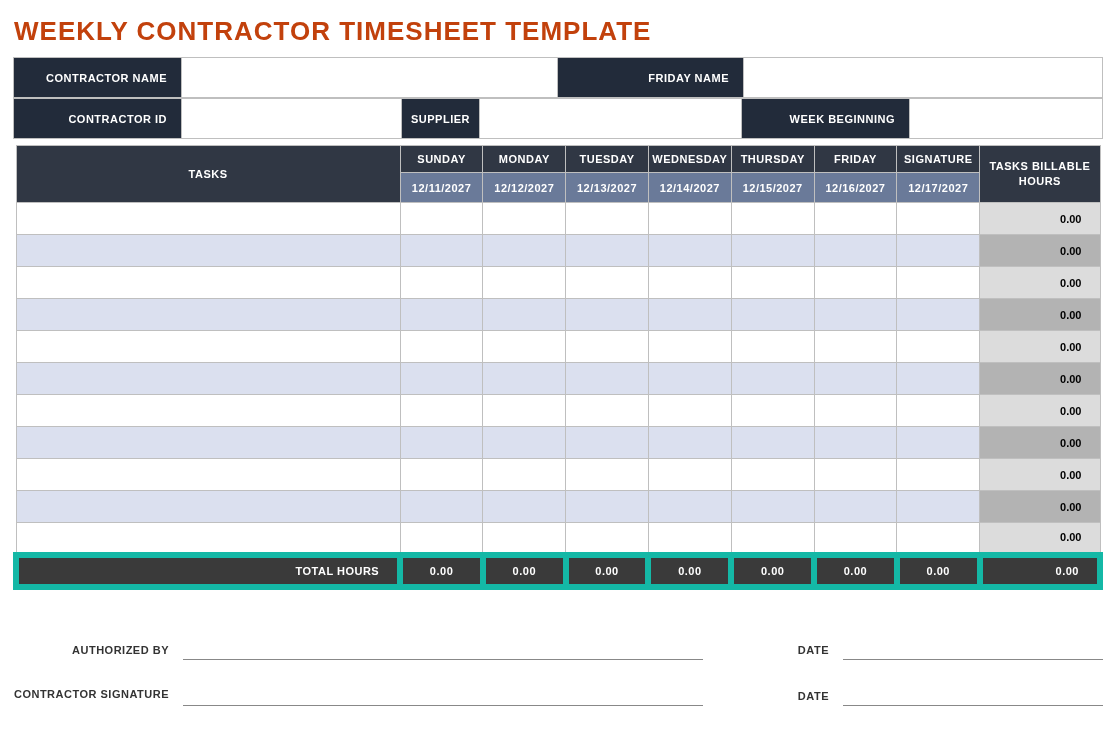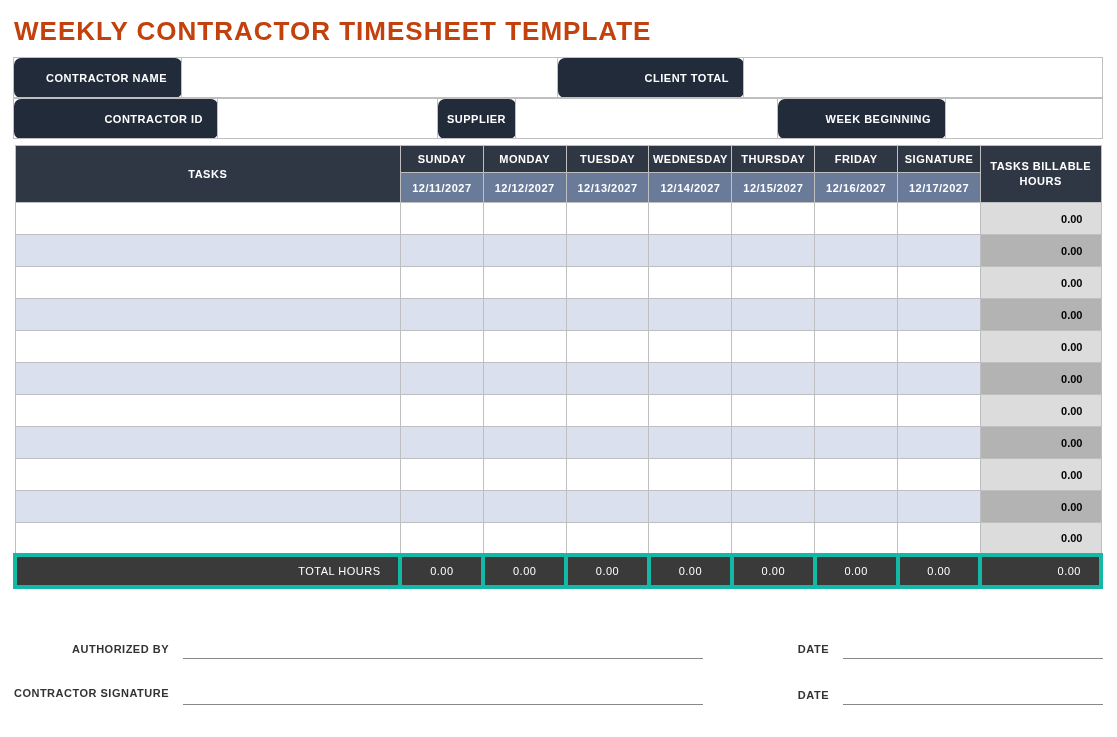--- a/index.html
+++ b/index.html
@@ -15,21 +15,21 @@
     font-weight: 700;
     letter-spacing: 1px;
     color: #c2410c;
     margin: 6px 0 10px 4px;
   }
   table { border-collapse: collapse; }
   td, th { padding: 0; }
 
   
   .info { width: 1090px; margin-left: 3px; }
-  .info td { height: 40px; font-size: 11px; font-weight: 700; letter-spacing: 0.5px; border-radius: 7px; }
+  .info td { height: 40px; font-size: 11px; font-weight: 700; letter-spacing: 0.5px; }
   .label-dark {
     background: #222b3a;
     color: #fff;
     text-align: right;
     padding-right: 14px;
     border: 1px solid #bfbfbf;
   }
   .field {
     background: #fff;
     border: 1px solid #bfbfbf;
@@ -57,23 +57,23 @@
   .row-white td { background: #fff; height: 32px; }
   .row-tint  td { background: #dbe0ef; height: 32px; }
   .grid tbody tr td:last-child { font-weight: 700; padding-right: 18px; text-align: right; }
   .row-white td:last-child { background: #dcdcdc; }
   .row-tint  td:last-child { background: #b3b3b3; }
 
   .footer-row td {
     background: #3a3a3a;
     color: #fff;
     height: 32px;
-    font-weight: 400;
+    font-weight: 700;
     letter-spacing: 0.5px;
-    border: 4px solid #14b8a6;
+    border: 6px solid #14b8a6;
   }
   .footer-row td:first-child { text-align: right; padding-right: 18px; }
 
   
   .sig { width: 1090px; margin: 24px 0 0 3px; font-size: 11px; font-weight: 700; letter-spacing: 0.5px; color: #333; }
   .sig td { height: 46px; vertical-align: bottom; padding-bottom: 4px; }
   .sig-label { text-align: right; padding-right: 14px; width: 170px; }
   .sig-line { border-bottom: 1px solid #888; }
   .sig-gap { width: 60px; }
   .sig-date-lbl { text-align: right; padding-right: 14px; width: 80px; }
@@ -82,30 +82,30 @@
 </head>
 <body>
 
 <div class="title">WEEKLY CONTRACTOR TIMESHEET TEMPLATE</div>
 
 <table class="info">
   <tbody>
       <tr>
     <td class="label-dark" style="width:168px">CONTRACTOR NAME</td>
     <td class="field" style="width:376px"></td>
-    <td class="label-dark" style="width:186px">CLIENT TOTAL</td>
+    <td class="label-dark" style="width:186px">FRIDAY NAME</td>
     <td class="field"></td>
   </tr>
 </tbody>
   </table>
 
 <table class="info">
   <tbody>
       <tr>
-    <td class="label-dark" style="width:204px">CONTRACTOR ID</td>
+    <td class="label-dark" style="width:168px">CONTRACTOR ID</td>
     <td class="field" style="width:220px"></td>
     <td class="label-dark" style="width:78px;text-align:center;padding:0">SUPPLIER</td>
     <td class="field" style="width:262px"></td>
     <td class="label-dark" style="width:168px">WEEK BEGINNING</td>
     <td class="field"></td>
   </tr>
 </tbody>
   </table>
 
 <table class="grid">

